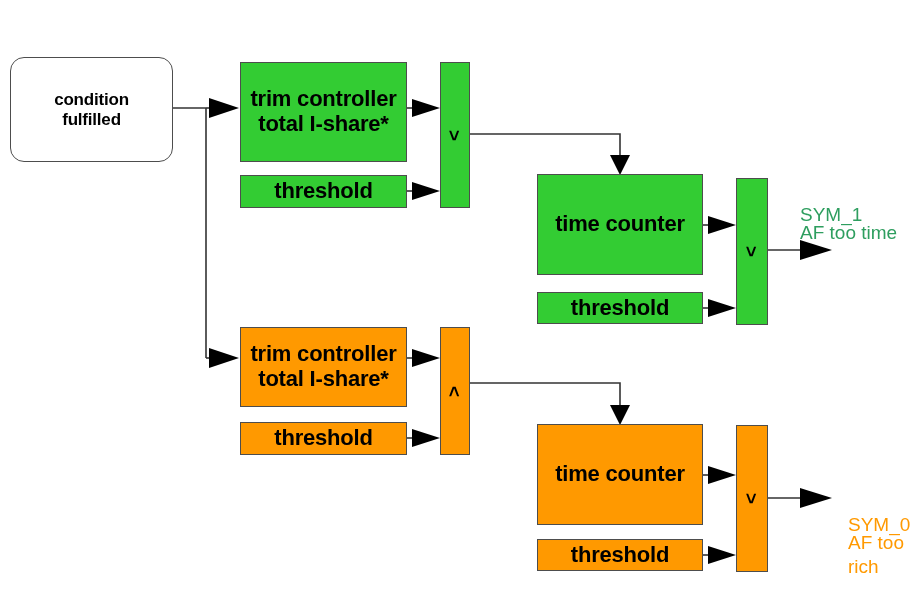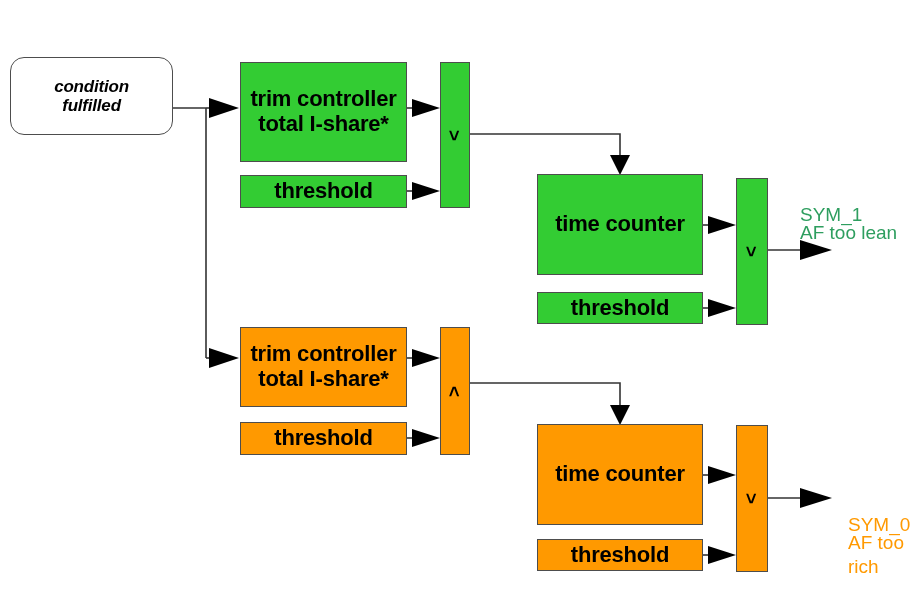--- a/index.html
+++ b/index.html
@@ -137,42 +137,42 @@
     <polyline points="703,475 722,475"></polyline>
     <polygon points="708,466 736,475 708,484"></polygon>
 
     <polyline points="703,555 722,555"></polyline>
     <polygon points="708,546 736,555 708,564"></polygon>
 
     <polyline points="768,498 812,498"></polyline>
     <polygon points="800,488 832,498 800,508"></polygon>
   </svg>
 
-  <div class="blk rounded" style="left:10px; top:57px; width:163px; height:78px;font-style:italic;">condition
+  <div class="blk rounded" style="left:10px; top:57px; width:163px; height:105px;">condition
 fulfilled</div>
 
   <div class="blk green" style="left:240px; top:62px; width:167px; height:100px;">trim controller
 total I-share*</div>
 
   <div class="blk green" style="left:240px; top:175px; width:167px; height:33px;">threshold</div>
 
   <div class="cmp green" style="left:440px; top:62px; width:30px; height:146px;">
     <span>&gt;</span>
   </div>
 
   <div class="blk green" style="left:537px; top:174px; width:166px; height:101px;">time counter</div>
 
   <div class="blk green" style="left:537px; top:292px; width:166px; height:32px;">threshold</div>
 
   <div class="cmp green" style="left:736px; top:178px; width:32px; height:147px;">
     <span>&gt;</span>
   </div>
 
   <div class="note note-green" style="left:800px; top:203px;">SYM_1</div>
-  <div class="note note-green" style="left:800px; top:221px;">AF too lean</div>
+  <div class="note note-green" style="left:800px; top:221px;">AF too time</div>
 
   <div class="blk orange" style="left:240px; top:327px; width:167px; height:80px;">trim controller
 total I-share*</div>
 
   <div class="blk orange" style="left:240px; top:422px; width:167px; height:33px;">threshold</div>
 
   <div class="cmp orange" style="left:440px; top:327px; width:30px; height:128px;">
     <span>&lt;</span>
   </div>
 

